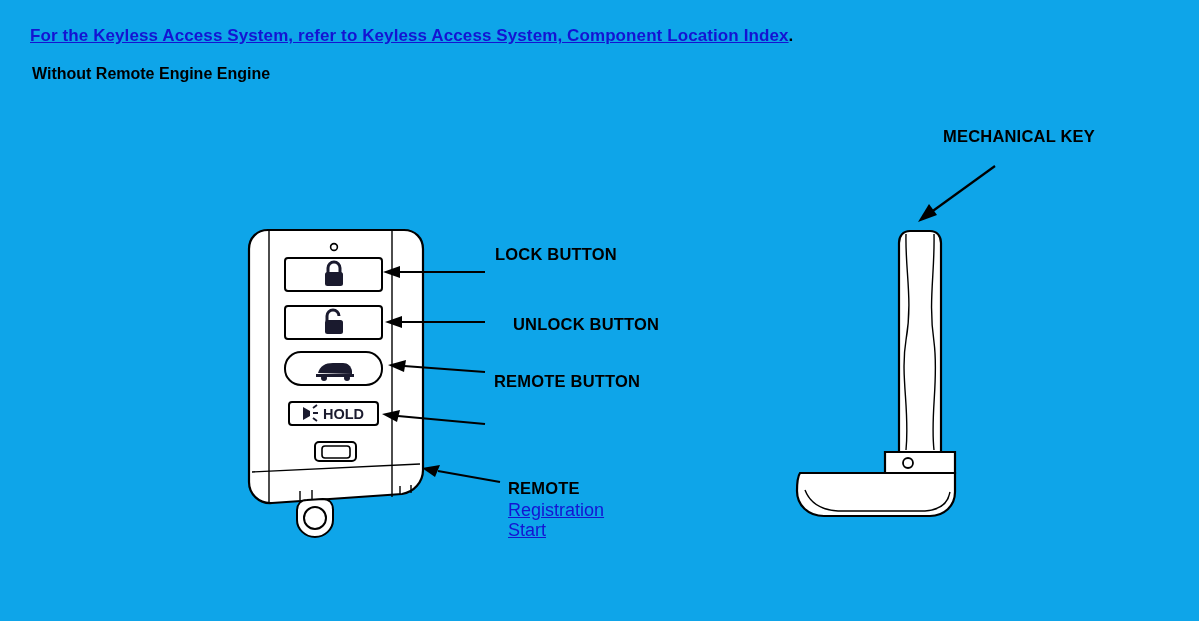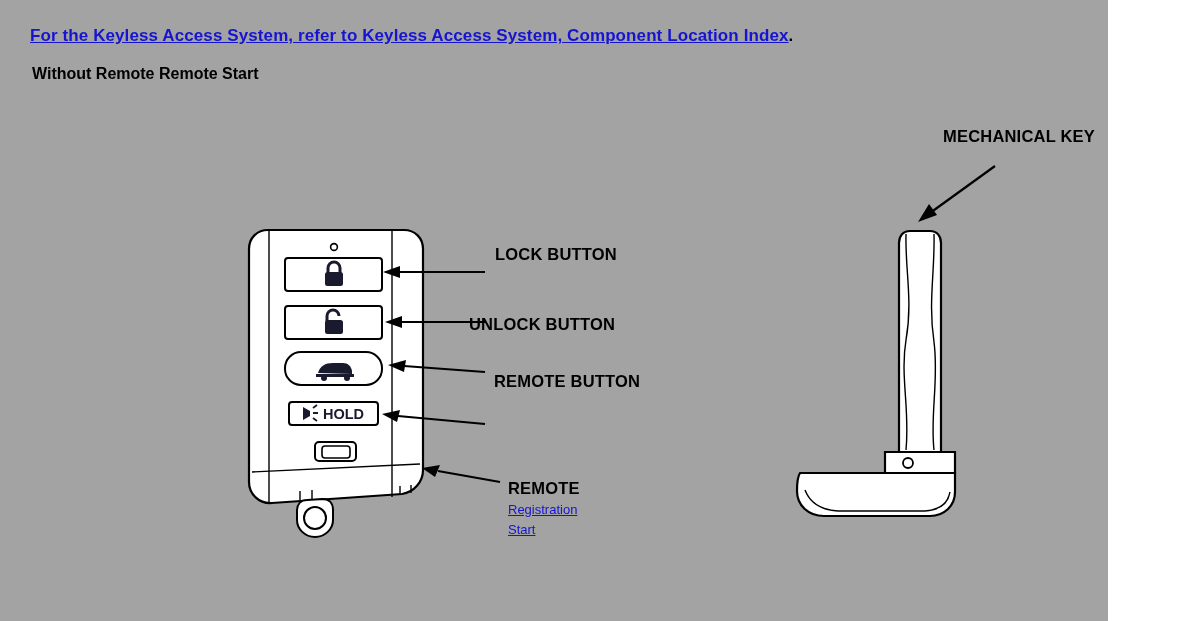--- a/index.html
+++ b/index.html
@@ -6,24 +6,24 @@
     margin: 0;
     padding: 0;
     background: #ffffff;
   }
   body {
     font-family: "Liberation Sans", sans-serif;
     color: #000000;
   }
   #page {
     position: relative;
-    width: 1108px;
+    width: 1199px;
     height: 621px;
     overflow: hidden;
-    background: #a3a3a3;
+    background: #0ea5e9;
   }
   .abs { position: absolute; }
 
   
   #header-link-line {
     left: 30px;
     top: 26px;
     font-size: 17px;
     font-weight: bold;
     letter-spacing: 0.1px;
@@ -48,30 +48,30 @@
   
   .callout {
     font-size: 16.5px;
     font-weight: bold;
     white-space: nowrap;
     letter-spacing: 0.2px;
     text-align: right;
   }
   #label-mechanical-key { left: 943px; top: 127px; }
   #label-lock   { left: 495px; top: 245px; }
-  #label-unlock { left: 469px; top: 315px; }
+  #label-unlock { left: 513px; top: 315px; }
   #label-trunk  { left: 494px; top: 372px; }
   #label-hold   { left: 492px; top: 425px; }
   #label-remote { left: 508px; top: 479px; }
 
   
   #remote-links {
     left: 508px;
     top: 500px;
-    font-size: 13px;
+    font-size: 18px;
     line-height: 20px;
   }
   #remote-links a {
     display: block;
     color: #1414d2;
     text-decoration: underline;
     cursor: pointer;
     white-space: nowrap;
   }
 
@@ -85,21 +85,21 @@
 </style>
 </head>
 <body>
 
 <div id="page">
 
   <div class="abs" id="header-link-line">
     <span class="lnk">For the Keyless Access System, refer to Keyless Access System, Component Location Index</span><span class="period">.</span>
   </div>
 
-  <div class="abs" id="subtitle">Without Remote Remote Start</div>
+  <div class="abs" id="subtitle">Without Remote Engine Engine</div>
 
   <svg class="abs" id="art" viewBox="0 0 1199 621" xmlns="http://www.w3.org/2000/svg">
 
     <g>
 
       <path d="M249,249 C249,238 257,230 268,230 L404,230 C415,230 423,238 423,249
                L423,470 C423,482 414,492 402,494 L272,503 C259,504 249,494 249,482 Z" fill="#ffffff" stroke="#000000" stroke-width="2.2"></path>
 
       <path d="M269,231 L269,502" fill="none" stroke="#000000" stroke-width="1.4"></path>
       <path d="M392,231 L392,497" fill="none" stroke="#000000" stroke-width="1.4"></path>

